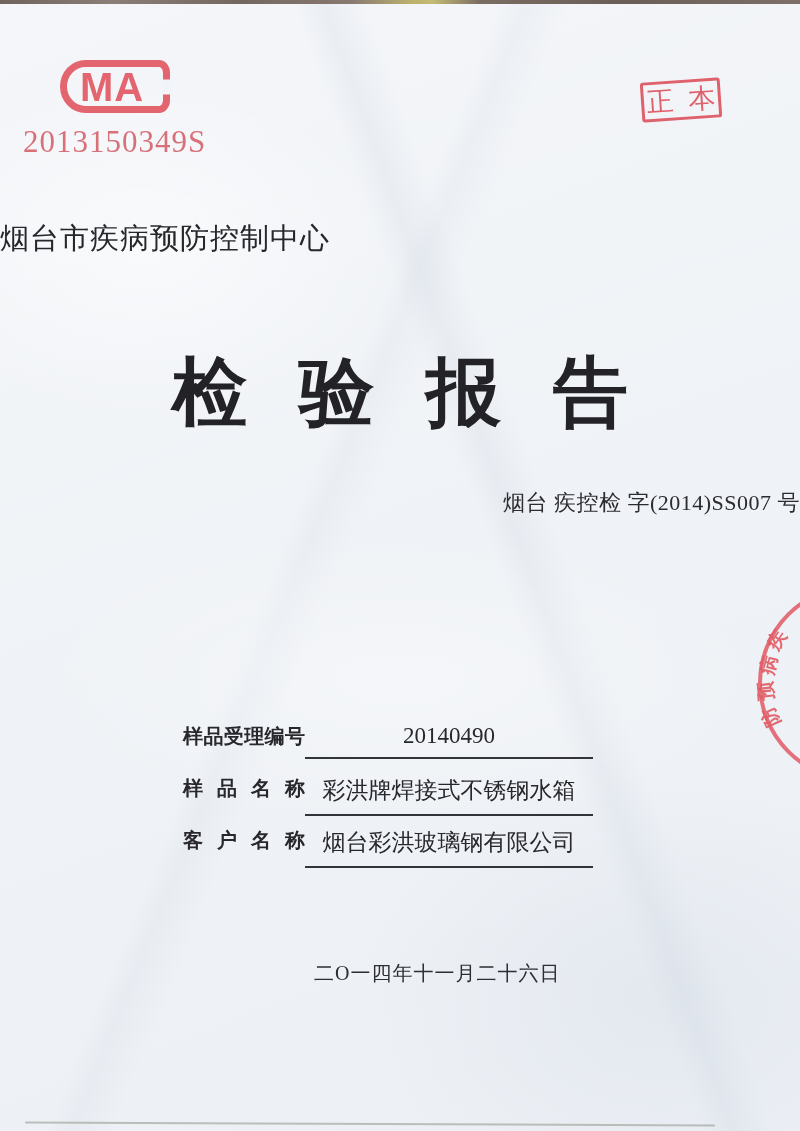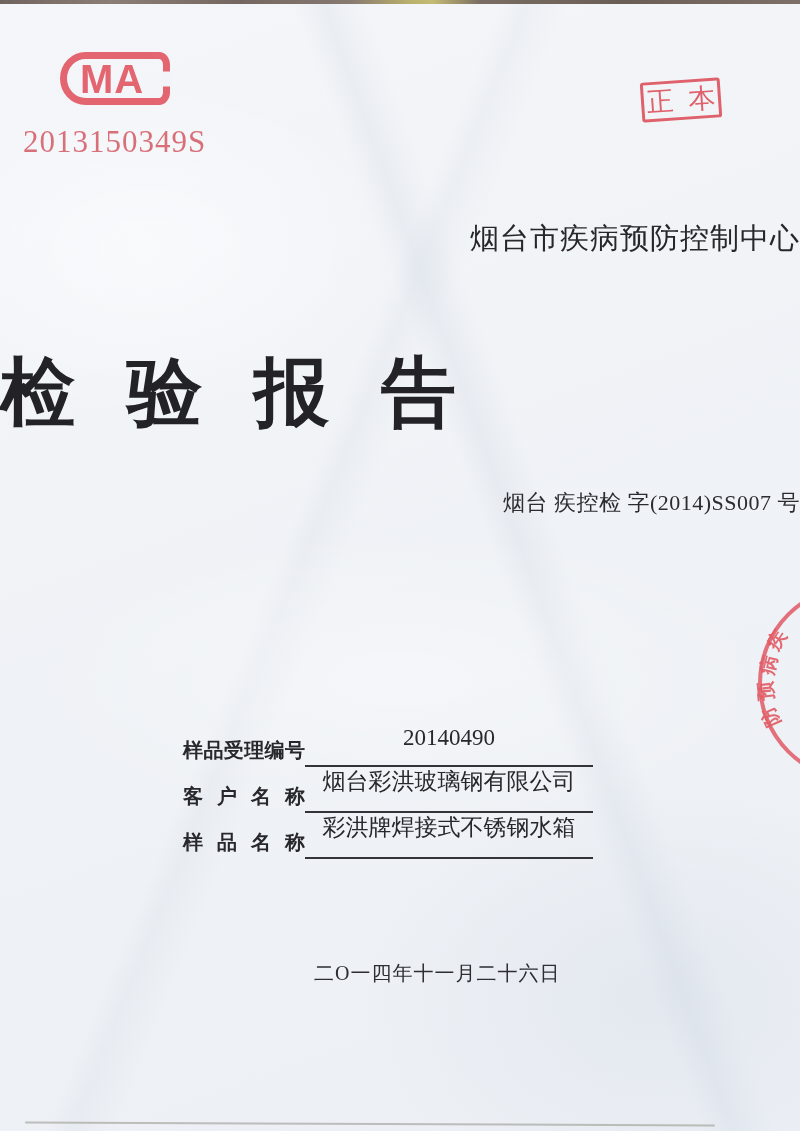--- a/index.html
+++ b/index.html
@@ -34,21 +34,21 @@
       #a99a45 51%, #b7ab4e 54%, #584739 60%, #433429 78%, #5c4a40 100%);
     opacity: .78;
   }
   .bottom-edge {
     position: absolute; top: 1123px; left: 25px; width: 690px; height: 2px;
     background: rgba(148,148,138,.55);
     transform: rotate(.25deg);
     border-radius: 2px;
   }
   
-  .cma { position: absolute; left: 60px; top: 52px; width: 110px; height: 53px; opacity: .92; }
+  .cma { position: absolute; left: 60px; top: 60px; width: 110px; height: 53px; opacity: .92; }
   .cma-box {
     position: absolute; inset: 0;
     border: 7px solid var(--red);
     border-radius: 26px 11px 11px 26px / 27px 13px 13px 27px;
     display: flex; align-items: center; justify-content: center;
   }
   .cma-gap {
     position: absolute; right: -2px; top: 50%; transform: translateY(-50%);
     width: 10px; height: 15px; background: #f1f4f8;
   }
@@ -68,45 +68,45 @@
     position: absolute; left: 641px; top: 80px; width: 80px; height: 40px;
     border: 3px solid #dd5560; border-radius: 3px;
     transform: rotate(-4deg);
     display: flex; align-items: center; justify-content: center;
     color: #dd5560; opacity: .92;
   }
   .original span { font-size: 27px; letter-spacing: 15px; margin-right: -15px; line-height: 1; }
   
   .org {
     position: absolute; left: 0; top: 219px; width: 800px;
-    text-align: right; font-size: 29px; letter-spacing: 1px;
+    text-align: left; font-size: 29px; letter-spacing: 1px;
     color: #26262b;
   }
   
   .title {
     position: absolute; left: 0; top: 352px; width: 800px;
-    text-align: left; font-weight: 700; color: #232327;
+    text-align: center; font-weight: 700; color: #232327;
   }
   .title span { font-size: 75px; letter-spacing: 52px; margin-right: -52px; line-height: 1.1; }
   
   .docno {
     position: absolute; left: 0; top: 488px; width: 800px;
     text-align: right; font-size: 22px; letter-spacing: .5px;
   }
   
   .fields { position: absolute; left: 183px; top: 723px; width: 410px; }
-  .field-row { display: flex; align-items: flex-end; height: 44px; margin-bottom: 2px; }
+  .field-row { display: flex; align-items: flex-start; height: 44px; margin-bottom: 8px; }
   .field-label {
     width: 122px; font-size: 20px; font-weight: 700; letter-spacing: 0;
     text-align: justify; text-align-last: justify; padding-bottom: 3px;
     flex: 0 0 122px; color: #27272c;
   }
   .field-line {
     flex: 1; border-bottom: 2px solid #33333a;
-    text-align: center; font-size: 23px; padding-bottom: 14px;
+    text-align: center; font-size: 23px; padding-bottom: 8px;
     white-space: nowrap; color: #27272c;
   }
   
   .date {
     position: absolute; left: 314px; top: 953px;
     font-size: 20px; letter-spacing: 1px; color: #2d2d33; margin-top: 7px;
   }
   
   .seal-circle {
     position: absolute; left: 758px; top: 584px; width: 198px; height: 198px;
@@ -149,26 +149,26 @@
   </div>
 
   <div class="docno">烟台 疾控检 字(2014)SS007 号</div>
 
   <div class="fields">
     <div class="field-row">
       <div class="field-label">样品受理编号</div>
       <div class="field-line">20140490</div>
     </div>
     <div class="field-row">
+      <div class="field-label">样品名称</div>
+      <div class="field-line">彩洪牌焊接式不锈钢水箱</div>
+    </div>
+    <div class="field-row">
       <div class="field-label">客户名称</div>
       <div class="field-line">烟台彩洪玻璃钢有限公司</div>
-    </div>
-    <div class="field-row">
-      <div class="field-label">样品名称</div>
-      <div class="field-line">彩洪牌焊接式不锈钢水箱</div>
     </div>
   </div>
 
   <div class="date">二O一四年十一月二十六日</div>
 
   <div class="seal-circle"></div>
   <span class="seal-char seal-c1">疾</span>
   <span class="seal-char seal-c2">病</span>
   <span class="seal-char seal-c3">预</span>
   <span class="seal-char seal-c4">防</span>

